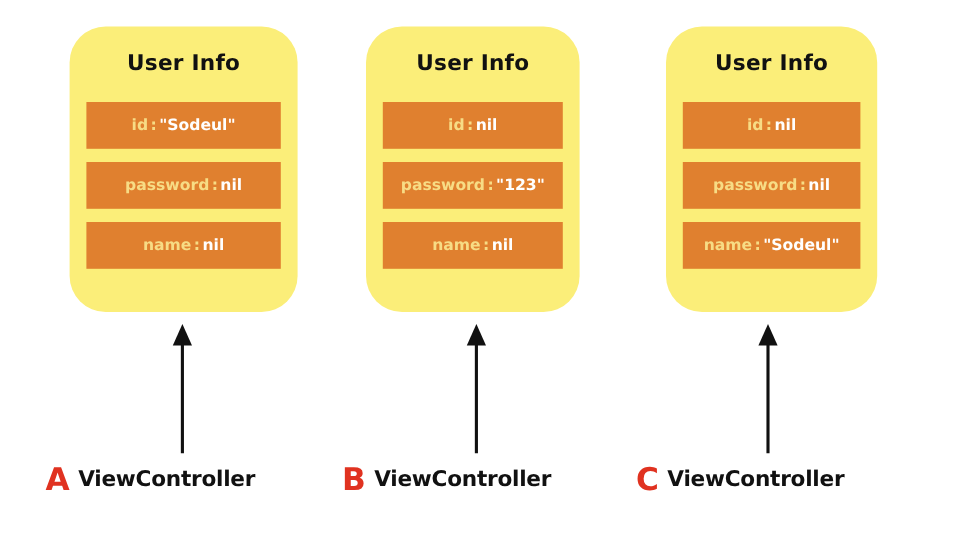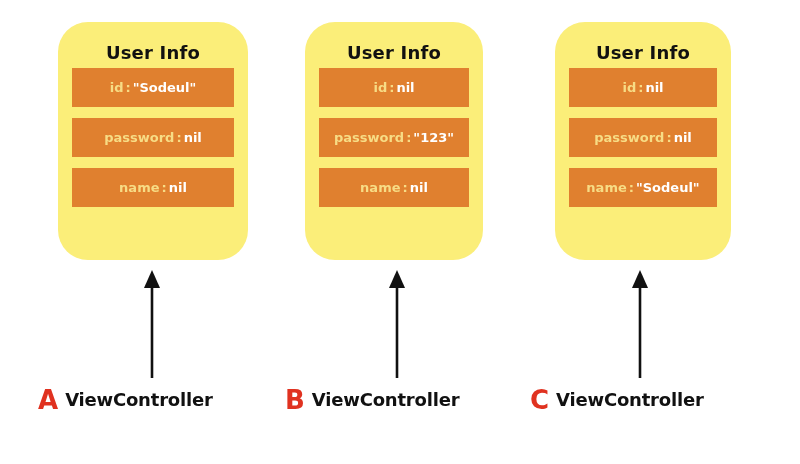--- a/index.html
+++ b/index.html
@@ -45,21 +45,21 @@
   .card.c0 { left: 58px;  width: 190px; }
   .card.c1 { left: 305px; width: 178px; }
   .card.c2 { left: 555px; width: 176px; }
 
   .card-title {
     color: #111111;
     font-size: 18px;
     font-weight: bold;
     letter-spacing: 0.2px;
     line-height: 1;
-    margin-bottom: 6px;
+    margin-bottom: 23px;
     white-space: nowrap;
   }
 
   .fields {
     width: 100%;
     display: flex;
     flex-direction: column;
     gap: 11px;
   }
 

